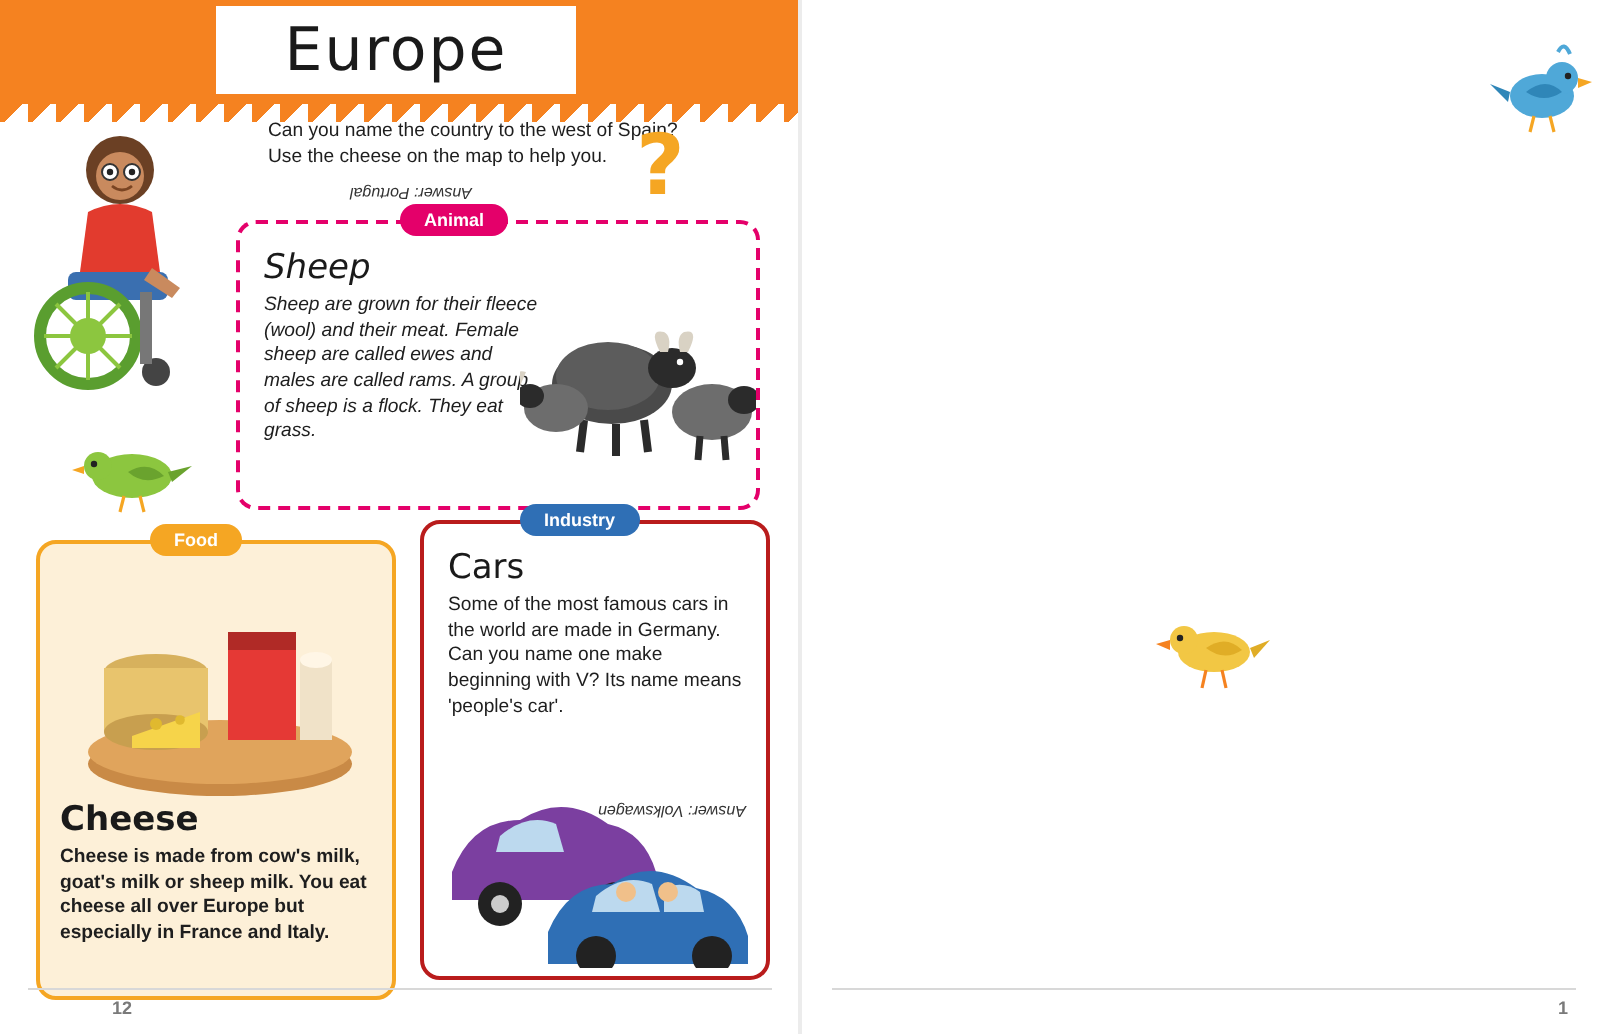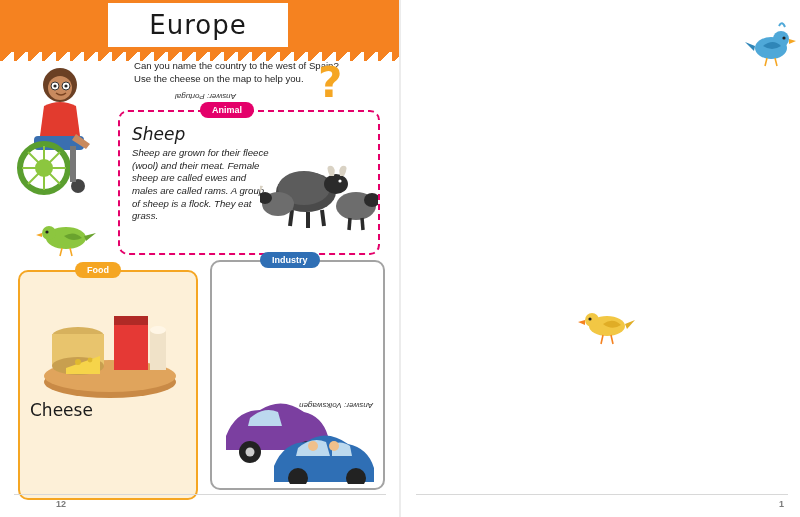--- a/index.html
+++ b/index.html
@@ -51,21 +51,21 @@
     top: 3px;
     width: 180px;
     height: 44px;
     background: #ffffff;
     display: flex;
     align-items: center;
     justify-content: center;
   }
   .title-text {
     font-family: "DejaVu Sans", sans-serif;
-    font-size: 26px;
+    font-size: 30px;
     color: #1a1a1a;
     letter-spacing: 1px;
   }
 
   
   .card {
     position: absolute;
     box-sizing: border-box;
     border-radius: 10px;
     background: #ffffff;
@@ -132,21 +132,21 @@
   .tab-animal { background: #e4006a; left: 80px; }
 
   .card-food {
     left: 18px; top: 270px; width: 180px; height: 230px;
     border: 2px solid #f5a623; background: #fdf0d8;
   }
   .tab-food { background: #f5a623; left: 55px; }
 
   .card-cars {
     left: 210px; top: 260px; width: 175px; height: 230px;
-    border: 2px solid #a3a3a3; background: #ffffff;
+    border: 2px solid #b91c1c; background: #ffffff;
   }
   .tab-industry { background: #2f6fb5; left: 48px; }
   .answer-vw {
     position: absolute;
     right: 10px;
     bottom: 78px;
     font-size: 8px;
     color: #333;
     transform: rotate(180deg);
     font-style: italic;
@@ -278,27 +278,32 @@
           <ellipse cx="46" cy="80" rx="26" ry="9" fill="#c89f4f"></ellipse>
           <rect x="82" y="30" width="34" height="54" fill="#e53935"></rect>
           <rect x="82" y="30" width="34" height="9" fill="#b02a26"></rect>
           <rect x="118" y="44" width="16" height="40" fill="#f0e2c8"></rect>
           <ellipse cx="126" cy="44" rx="8" ry="4" fill="#fff6e6"></ellipse>
           <path d="M34 82 l34 -12 0 18 -34 0z" fill="#f6d44a"></path>
           <circle cx="46" cy="76" r="3" fill="#e0b92f"></circle>
           <circle cx="58" cy="74" r="2.4" fill="#e0b92f"></circle>
         </svg>
       </div>
-      <div style="position:absolute; left:10px; top:128px; right:10px;">
+      <div style="position:absolute; left:10px; top:128px; right:10px;font-weight:bold;">
         <div class="card-title">Cheese</div>
+        <div class="card-body">Cheese is made from cow's milk, goat's milk or sheep milk. You eat cheese all over Europe but especially in France and Italy.</div>
       </div>
     </div>
 
     <div class="card card-cars">
       <div class="tab tab-industry">Industry</div>
+      <div style="padding:12px 10px 0 12px;">
+        <div class="card-title">Cars</div>
+        <div class="card-body">Some of the most famous cars in the world are made in Germany. Can you name one make beginning with V? Its name means 'people's car'.</div>
+      </div>
       <div class="answer-vw">Answer: Volkswagen</div>
       <div class="ill" style="left:8px; top:118px; width:162px; height:104px;">
         <svg width="162" height="104" viewBox="0 0 162 104">
           <path d="M6 56 q10 -26 34 -26 q22 -14 44 2 q18 4 24 24 l0 14 -102 0z" fill="#7b3fa0"></path>
           <path d="M30 38 q14 -12 28 -6 l4 14 -34 0z" fill="#bcd9ee"></path>
           <circle cx="30" cy="72" r="11" fill="#222"></circle>
             <circle cx="30" cy="72" r="4.5" fill="#ccc"></circle>
           <circle cx="88" cy="72" r="11" fill="#222"></circle>
             <circle cx="88" cy="72" r="4.5" fill="#ccc"></circle>
           <path d="M54 86 q10 -24 32 -24 q20 -14 42 2 q20 4 26 24 l0 14 -100 0z" fill="#2f6fb5"></path>

